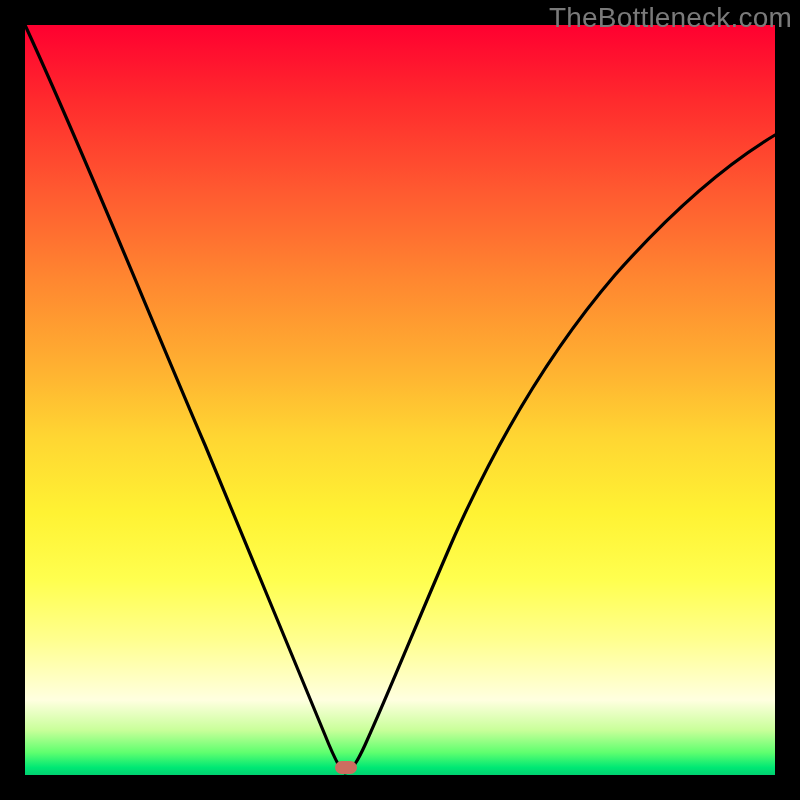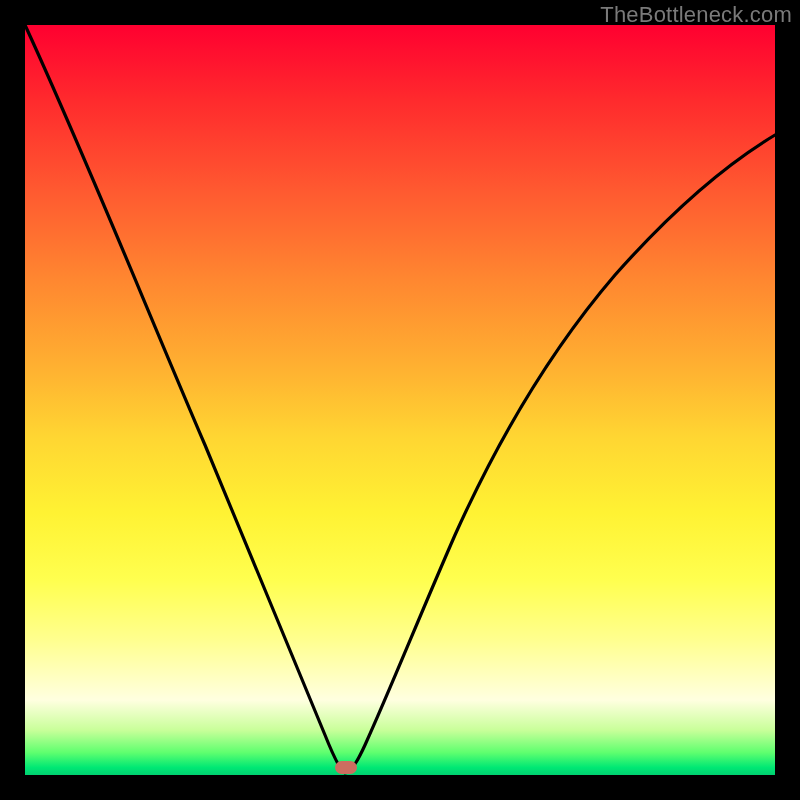--- a/index.html
+++ b/index.html
@@ -15,21 +15,21 @@
     position: relative;
     width: 800px;
     height: 800px;
     background: #000;
   }
   .watermark {
     position: absolute;
     top: 2px;
     right: 8px;
     color: #7a7a7a;
-    font-size: 22px;
+    font-size: 28px;
     font-weight: 400;
     letter-spacing: 0.2px;
     z-index: 10;
   }
   .plot {
     position: absolute;
     left: 25px;
     top: 25px;
     width: 750px;
     height: 750px;

